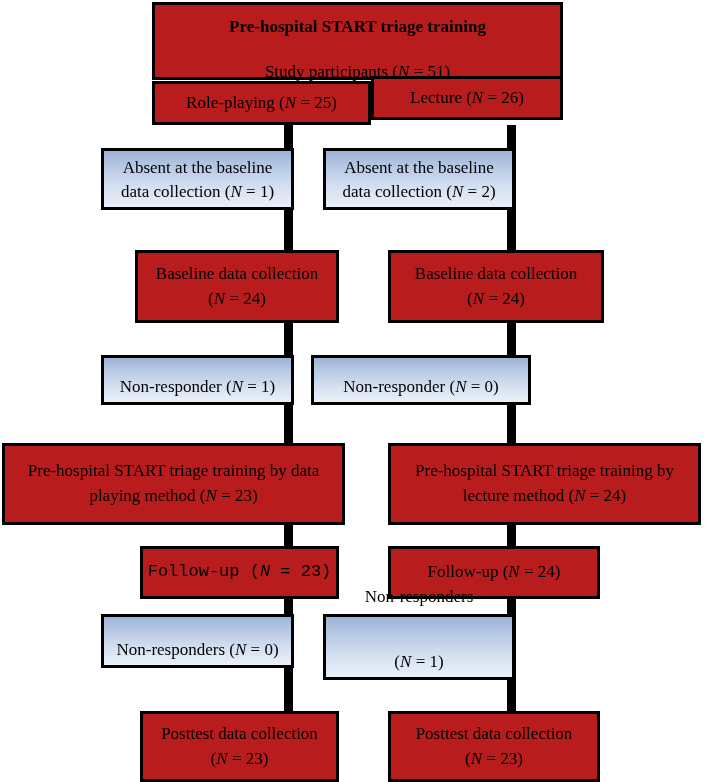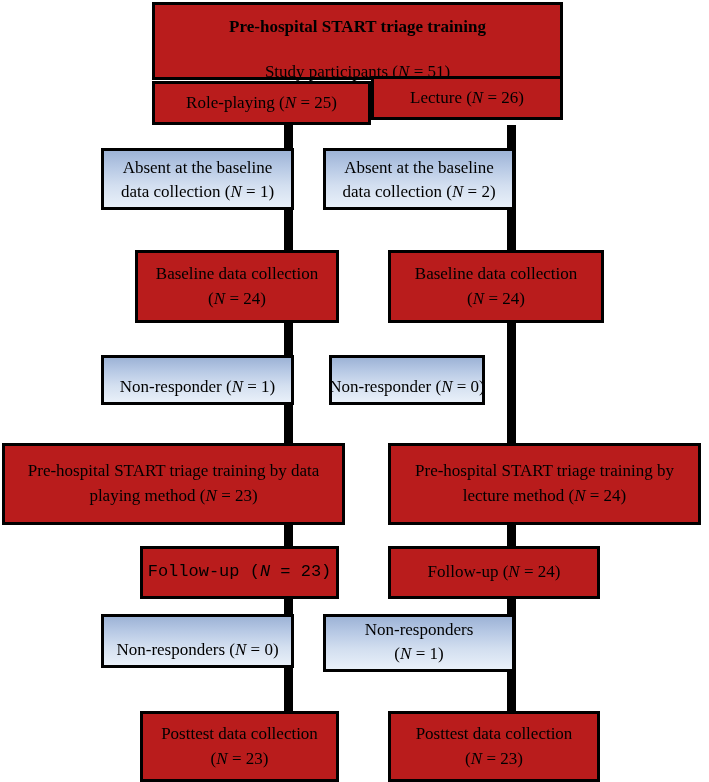--- a/index.html
+++ b/index.html
@@ -68,33 +68,33 @@
   
   #box-abs-l { left:101px; top:148px; width:193px; height:62px; }
   #box-abs-r { left:323px; top:148px; width:192px; height:62px; }
 
   
   #box-base-l { left:135px; top:250px; width:204px; height:73px; }
   #box-base-r { left:388px; top:250px; width:216px; height:73px; }
 
   
   #box-nr-l { left:101px; top:355px; width:193px; height:50px; }
-  #box-nr-r { left:329px; top:355px; width:156px; height:50px; }
+  #box-nr-r { left:311px; top:355px; width:220px; height:50px; }
 
   
   #box-tr-l { left:2px;   top:443px; width:343px; height:82px; }
   #box-tr-r { left:388px; top:443px; width:313px; height:82px; }
 
   
   #box-fu-l { left:140px; top:546px; width:199px; height:53px;font-family:Liberation Mono, monospace; }
   #box-fu-r { left:388px; top:546px; width:212px; height:53px; }
 
   
   #box-nrs-l { left:101px; top:614px; width:193px; height:54px; }
-  #box-nrs-r { left:323px; top:614px; width:192px; height:58px; }
+  #box-nrs-r { left:323px; top:614px; width:192px; height:66px;gap:41px; }
 
   
   #box-pt-l { left:140px; top:711px; width:199px; height:71px; }
   #box-pt-r { left:388px; top:711px; width:212px; height:71px; }
 </style>
 </head>
 <body>
 
 <div id="canvas">
 

